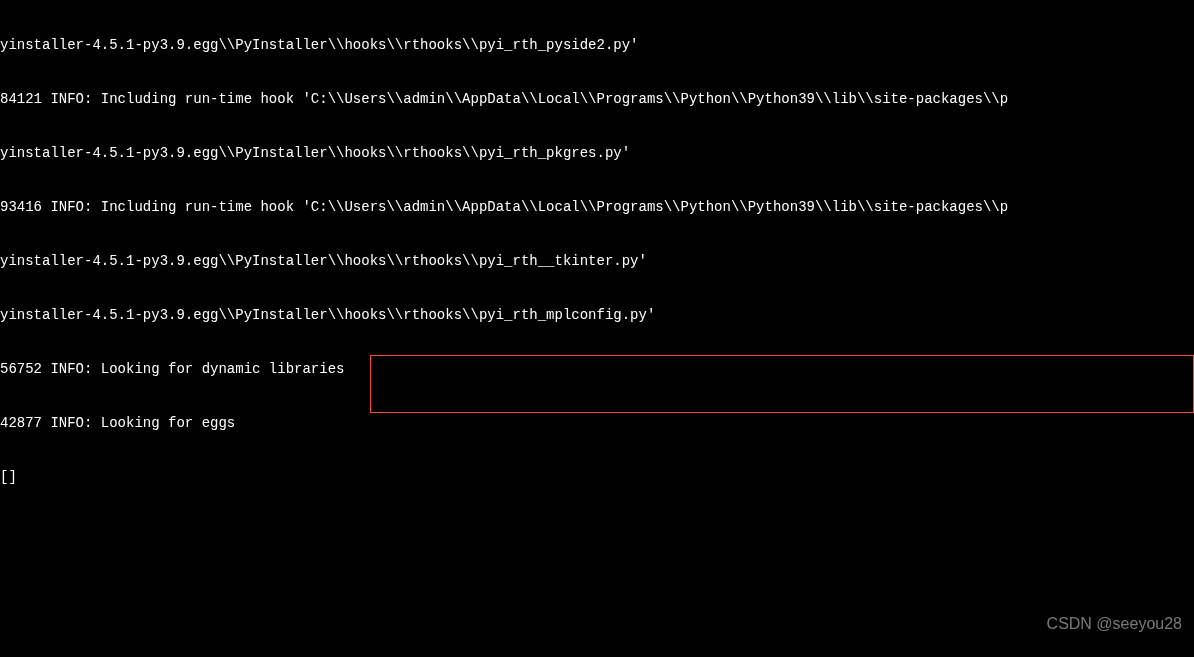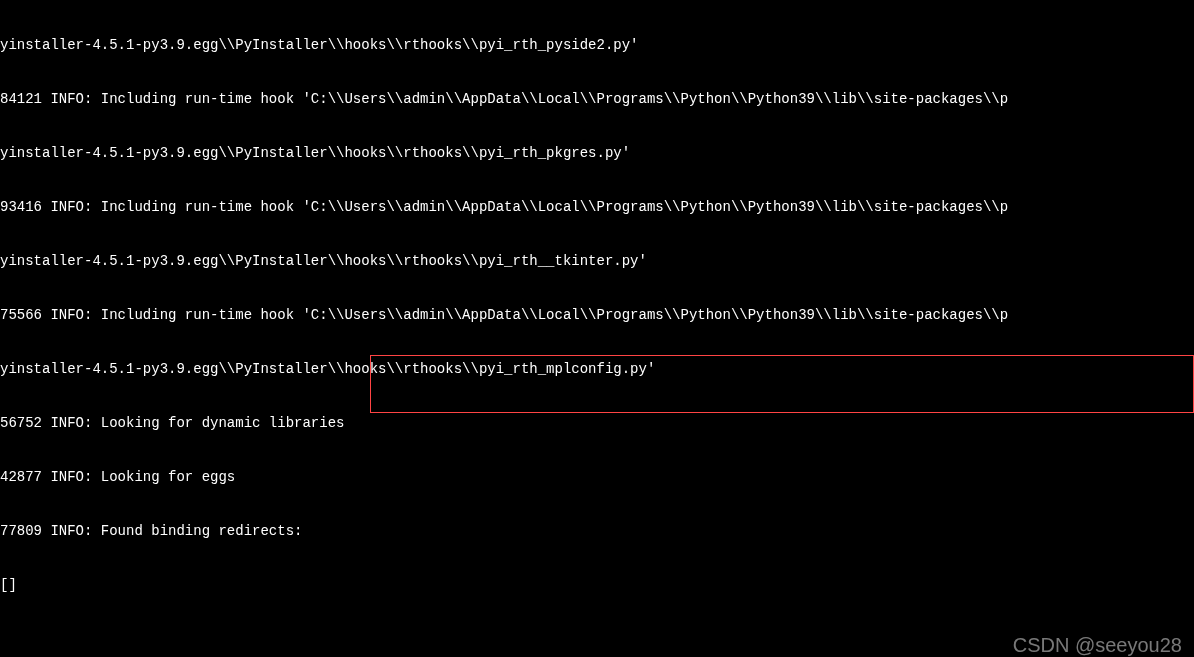--- a/index.html
+++ b/index.html
@@ -27,41 +27,39 @@
     position: absolute;
     border: 1px solid #ff4444;
     pointer-events: none;
     left: 370px;
     top: 355px;
     width: 822px;
     height: 56px;
   }
   .watermark {
     position: absolute;
-    bottom: 3px;
+    bottom: 24px;
     right: 12px;
     color: rgba(200,200,200,0.6);
-    font-size: 20px;
+    font-size: 16px;
     font-family: Arial, sans-serif;
   }
 </style>
 </head>
 <body>
 
 <div class="terminal">
   <span class="line">yinstaller-4.5.1-py3.9.egg\\PyInstaller\\hooks\\rthooks\\pyi_rth_pyside2.py'</span>
   <span class="line">84121 INFO: Including run-time hook 'C:\\Users\\admin\\AppData\\Local\\Programs\\Python\\Python39\\lib\\site-packages\\p</span>
   <span class="line">yinstaller-4.5.1-py3.9.egg\\PyInstaller\\hooks\\rthooks\\pyi_rth_pkgres.py'</span>
   <span class="line">93416 INFO: Including run-time hook 'C:\\Users\\admin\\AppData\\Local\\Programs\\Python\\Python39\\lib\\site-packages\\p</span>
   <span class="line">yinstaller-4.5.1-py3.9.egg\\PyInstaller\\hooks\\rthooks\\pyi_rth__tkinter.py'</span>
-  <span class="line">75566 INFO: Including run-time hook 'C:\\Users\\admin\\AppData\\Local\\Programs\\Python\\Python39\\lib\\site-packages\\p</span>
   <span class="line">yinstaller-4.5.1-py3.9.egg\\PyInstaller\\hooks\\rthooks\\pyi_rth_mplconfig.py'</span>
   <span class="line">56752 INFO: Looking for dynamic libraries</span>
   <span class="line">42877 INFO: Looking for eggs</span>
-  <span class="line">77809 INFO: Found binding redirects:</span>
   <span class="line">[]</span>
   
   
   
   
   
   
   
   
   

